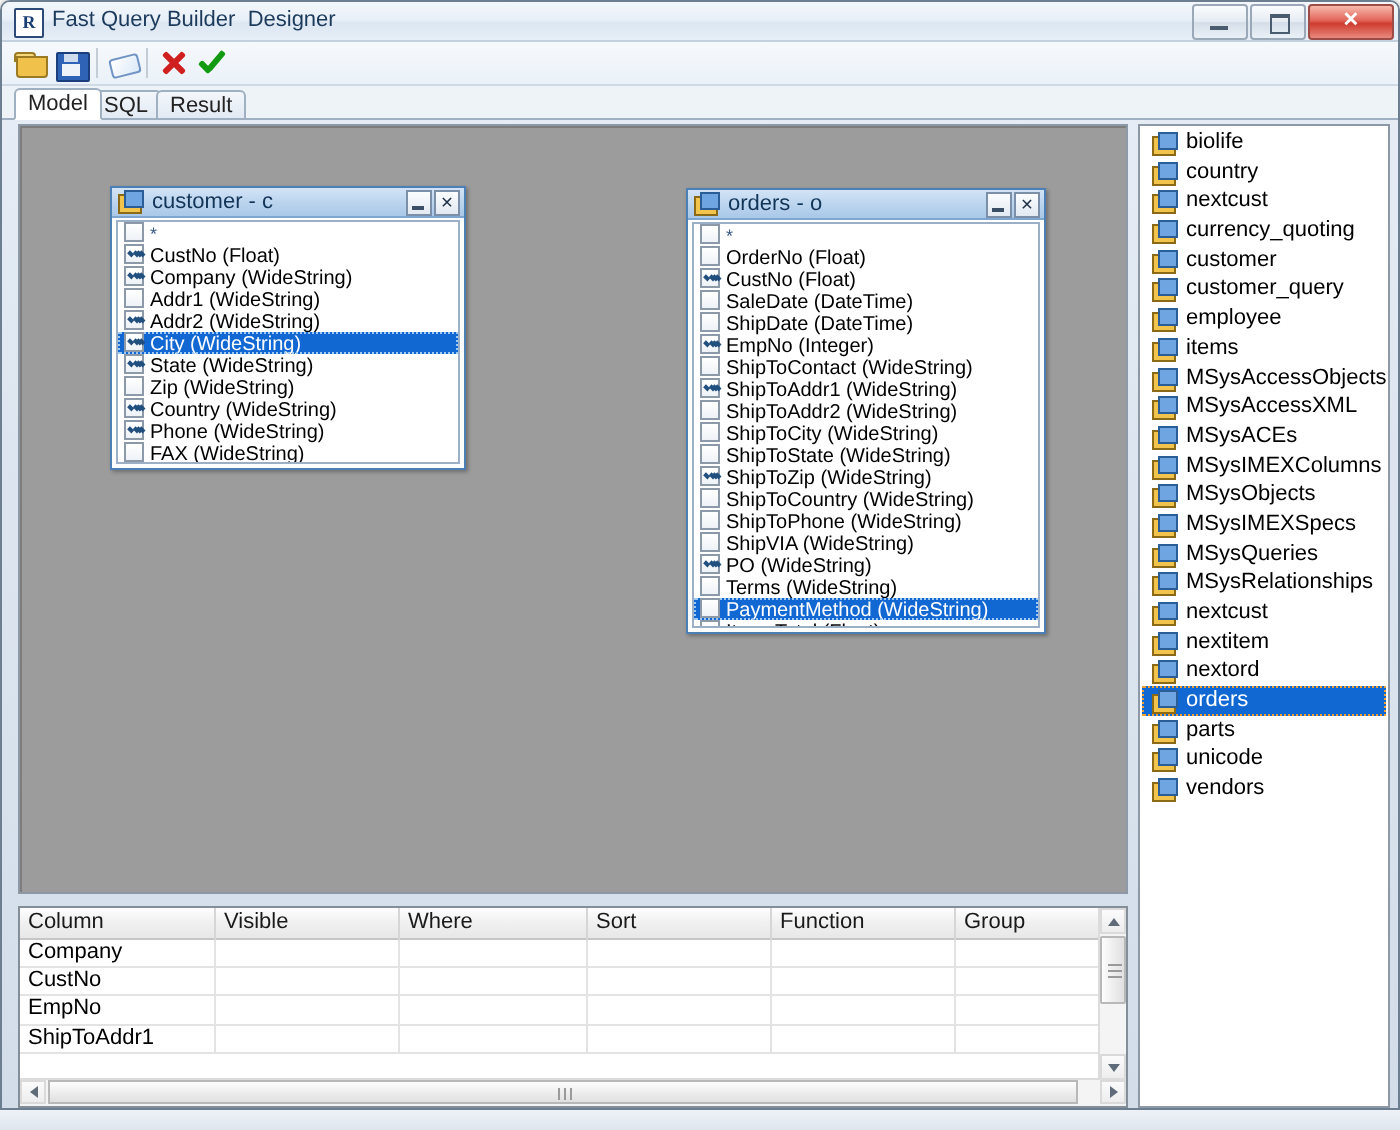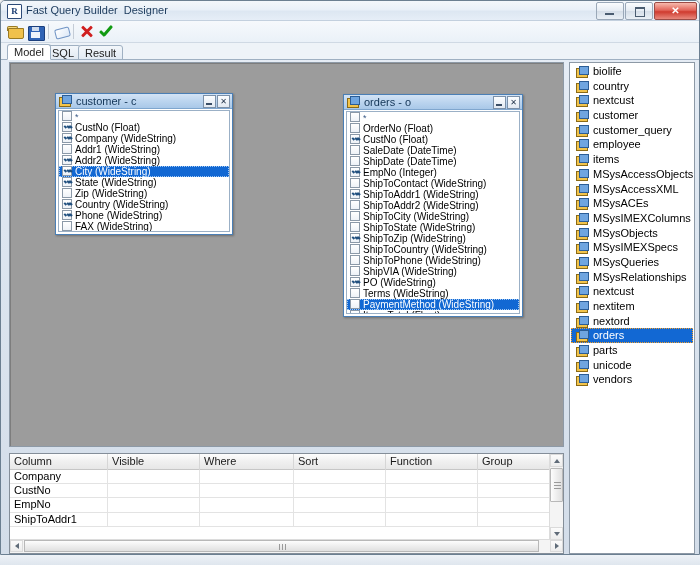--- a/index.html
+++ b/index.html
@@ -465,20 +465,24 @@
               <span class="cg1" style="position:absolute;left:0;top:2px;width:10px;height:8px;background:#f3c44b;border:1px solid #8a6a16;"></span>
               <span class="cg2" style="position:absolute;left:3px;top:0;width:8px;height:7px;background:#6fa5e0;border:1px solid #2b5d96;"></span>
             </span><span>country</span></div>
           <div class="treerow"><span class="tricon">
               <span class="cg1" style="position:absolute;left:0;top:2px;width:10px;height:8px;background:#f3c44b;border:1px solid #8a6a16;"></span>
               <span class="cg2" style="position:absolute;left:3px;top:0;width:8px;height:7px;background:#6fa5e0;border:1px solid #2b5d96;"></span>
             </span><span>nextcust</span></div>
           <div class="treerow"><span class="tricon">
               <span class="cg1" style="position:absolute;left:0;top:2px;width:10px;height:8px;background:#f3c44b;border:1px solid #8a6a16;"></span>
               <span class="cg2" style="position:absolute;left:3px;top:0;width:8px;height:7px;background:#6fa5e0;border:1px solid #2b5d96;"></span>
+            </span><span>currency_quoting</span></div>
+          <div class="treerow"><span class="tricon">
+              <span class="cg1" style="position:absolute;left:0;top:2px;width:10px;height:8px;background:#f3c44b;border:1px solid #8a6a16;"></span>
+              <span class="cg2" style="position:absolute;left:3px;top:0;width:8px;height:7px;background:#6fa5e0;border:1px solid #2b5d96;"></span>
             </span><span>customer</span></div>
           <div class="treerow"><span class="tricon">
               <span class="cg1" style="position:absolute;left:0;top:2px;width:10px;height:8px;background:#f3c44b;border:1px solid #8a6a16;"></span>
               <span class="cg2" style="position:absolute;left:3px;top:0;width:8px;height:7px;background:#6fa5e0;border:1px solid #2b5d96;"></span>
             </span><span>customer_query</span></div>
           <div class="treerow"><span class="tricon">
               <span class="cg1" style="position:absolute;left:0;top:2px;width:10px;height:8px;background:#f3c44b;border:1px solid #8a6a16;"></span>
               <span class="cg2" style="position:absolute;left:3px;top:0;width:8px;height:7px;background:#6fa5e0;border:1px solid #2b5d96;"></span>
             </span><span>employee</span></div>
           <div class="treerow"><span class="tricon">

